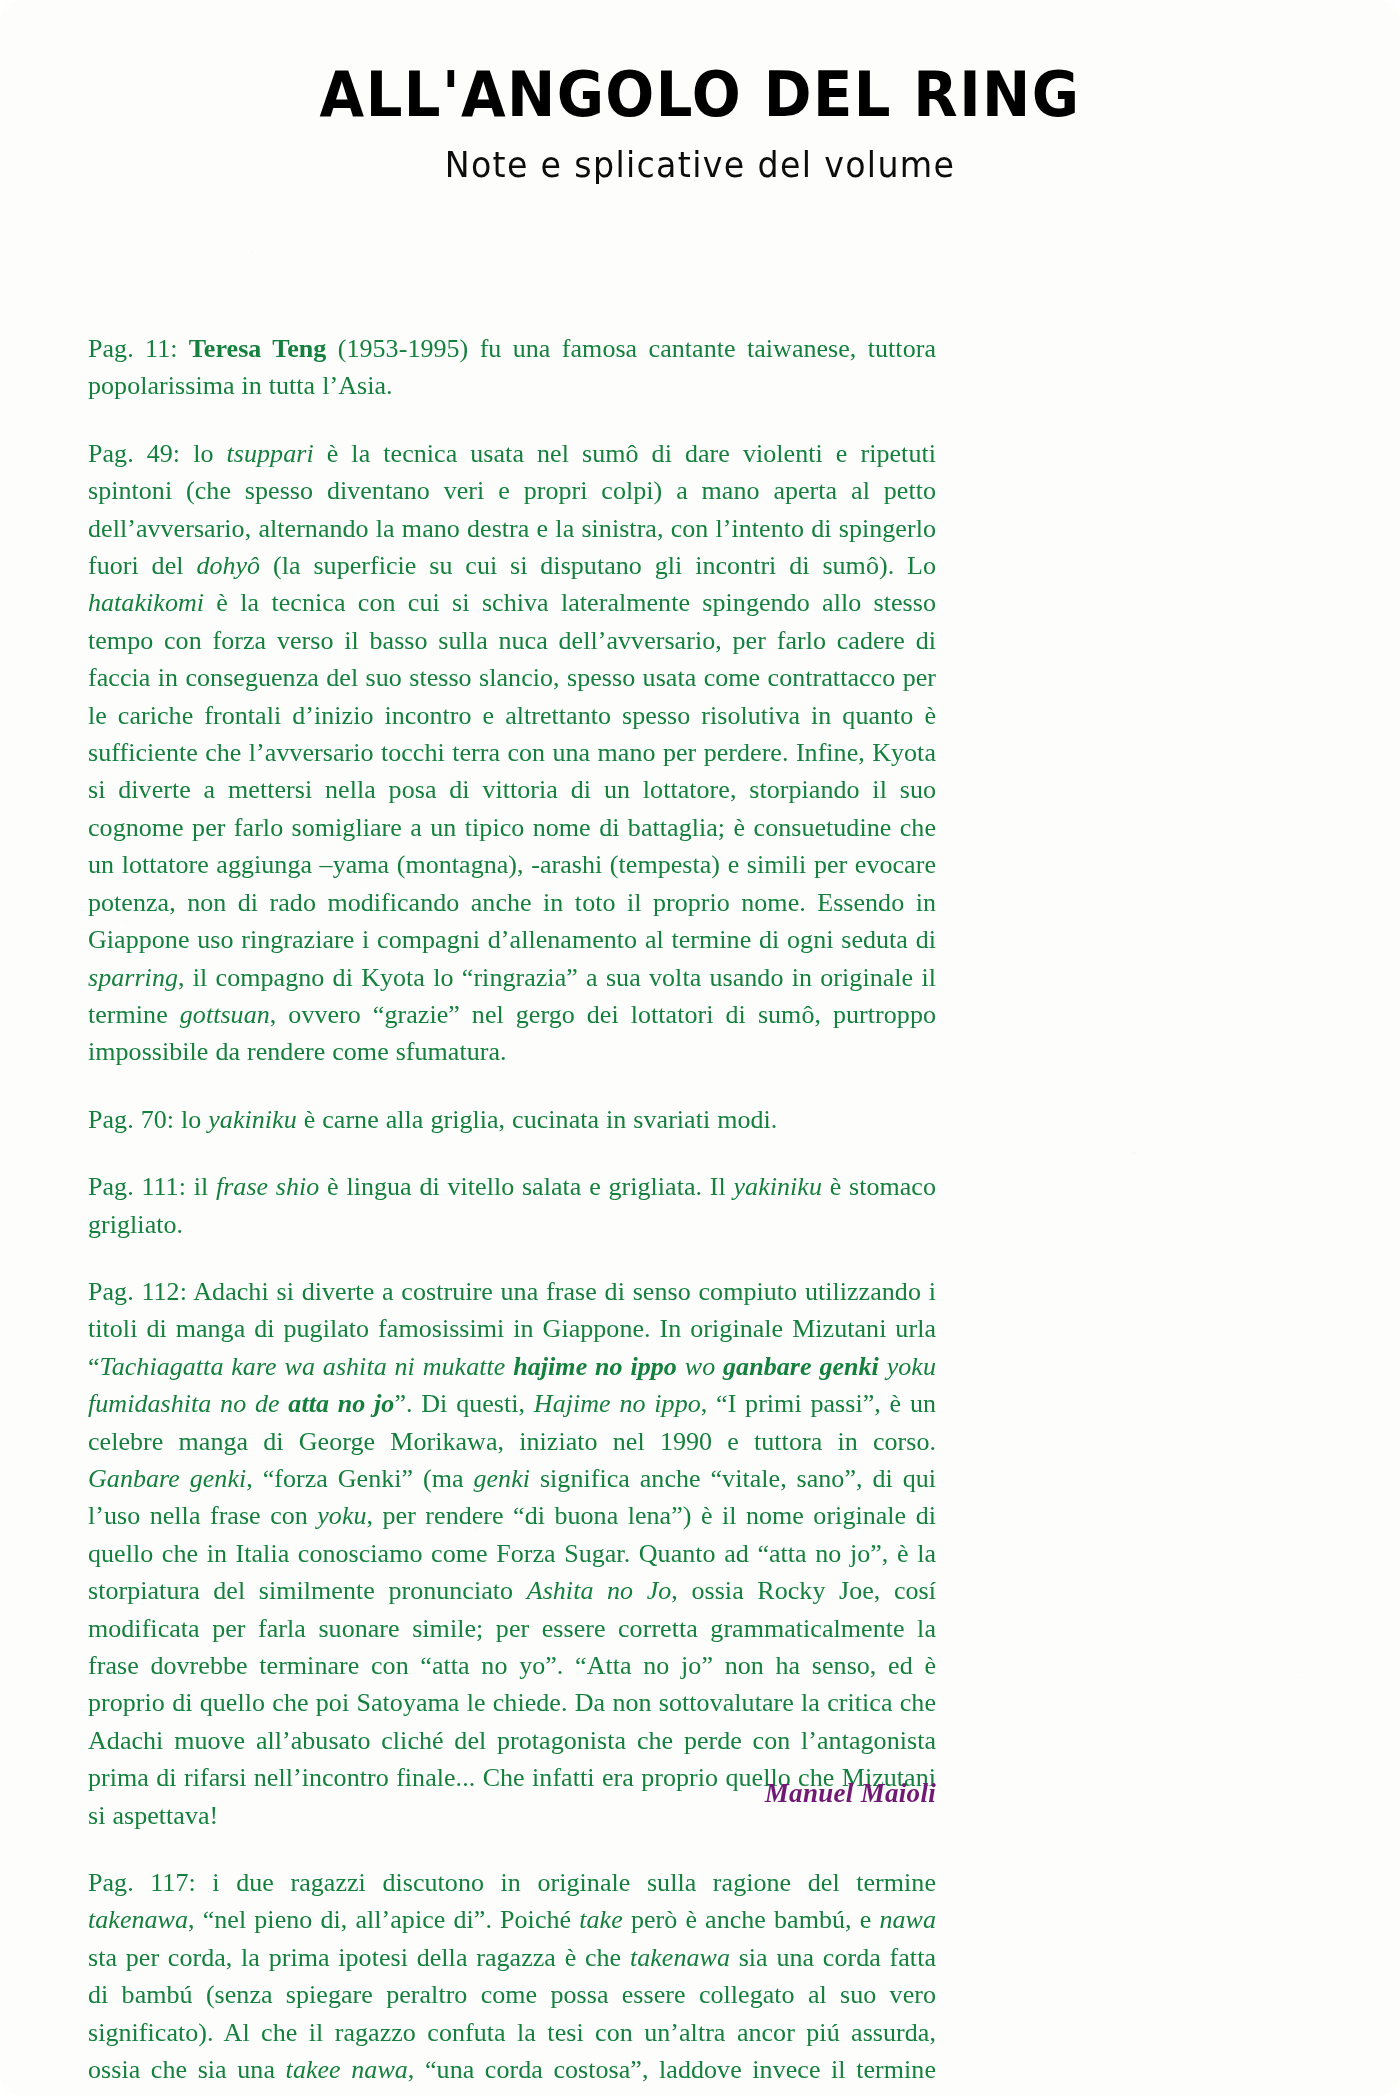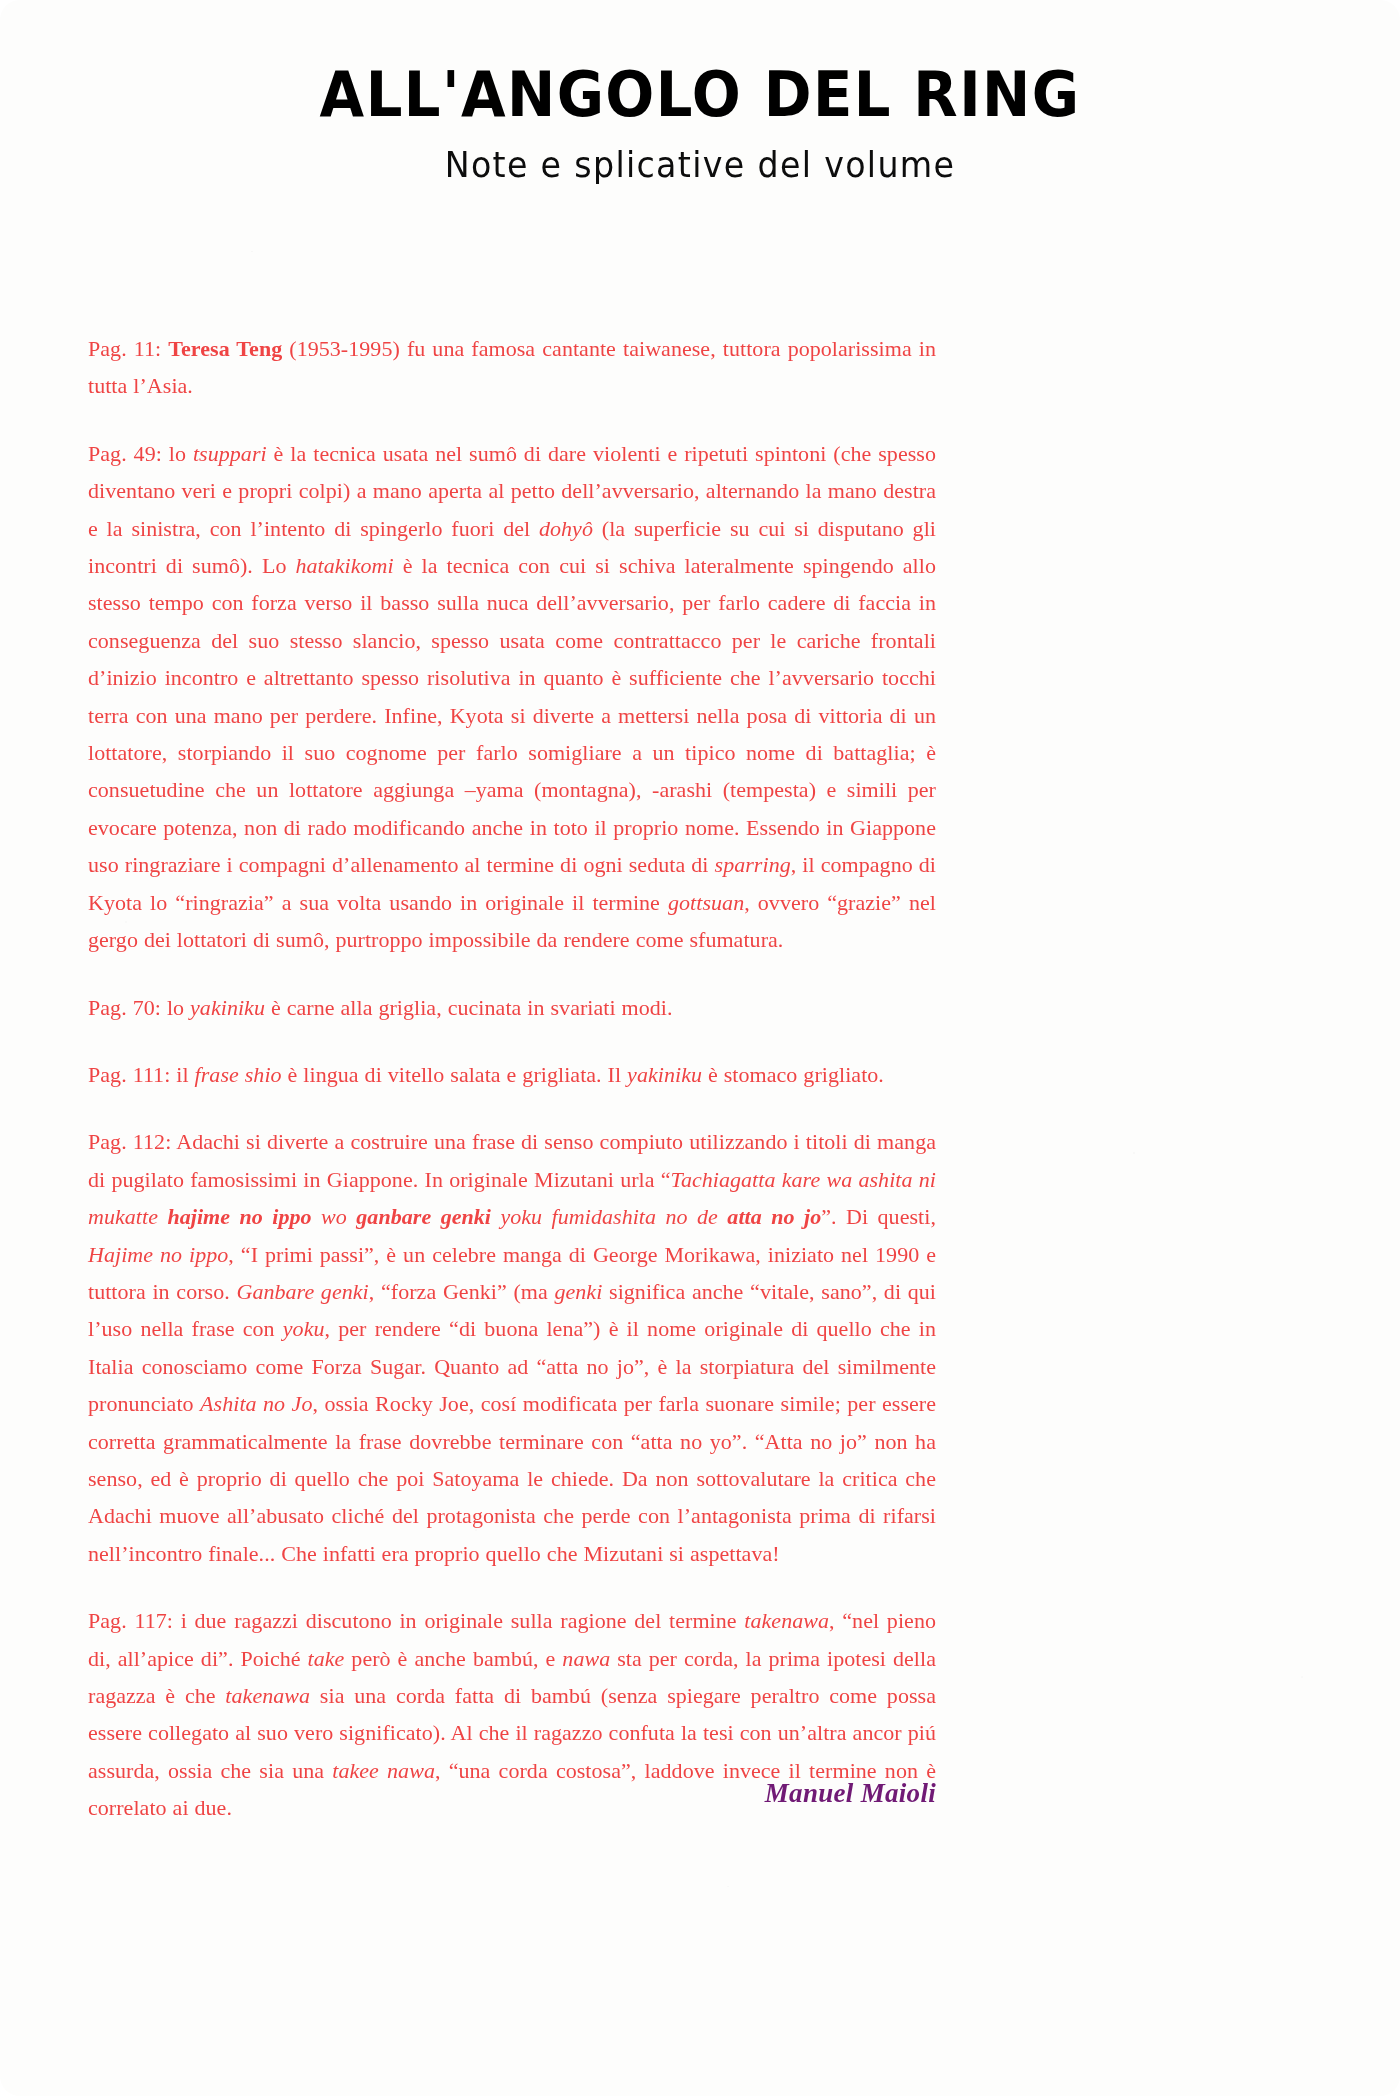--- a/index.html
+++ b/index.html
@@ -79,27 +79,27 @@
 
   
   .body-col {
     position: absolute;
     left: 88px;
     top: 330px;
     width: 848px;
   }
   p.note {
     margin: 0 0 30px 0;
-    font-size: 22px;
+    font-size: 26px;
     line-height: 37.4px;
     text-align: justify;
     text-justify: inter-word;
     letter-spacing: 0.05px;
     word-spacing: 0.4px;
-    color: #ef4444;
+    color: #15803d;
   }
   p.note:last-of-type { margin-bottom: 0; }
 
   i, em { font-style: italic; }
   b, strong { font-weight: 700; }
   .bi { font-style: italic; font-weight: 700; }
 
   .signature {
     position: absolute;
     left: 88px;

